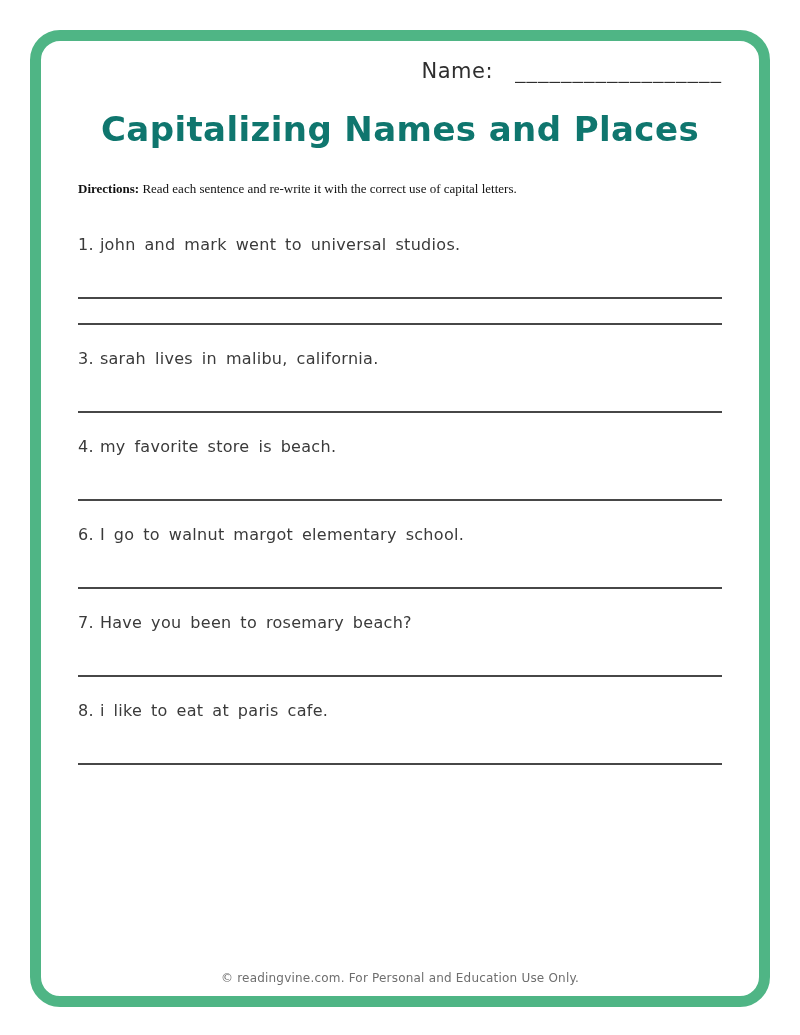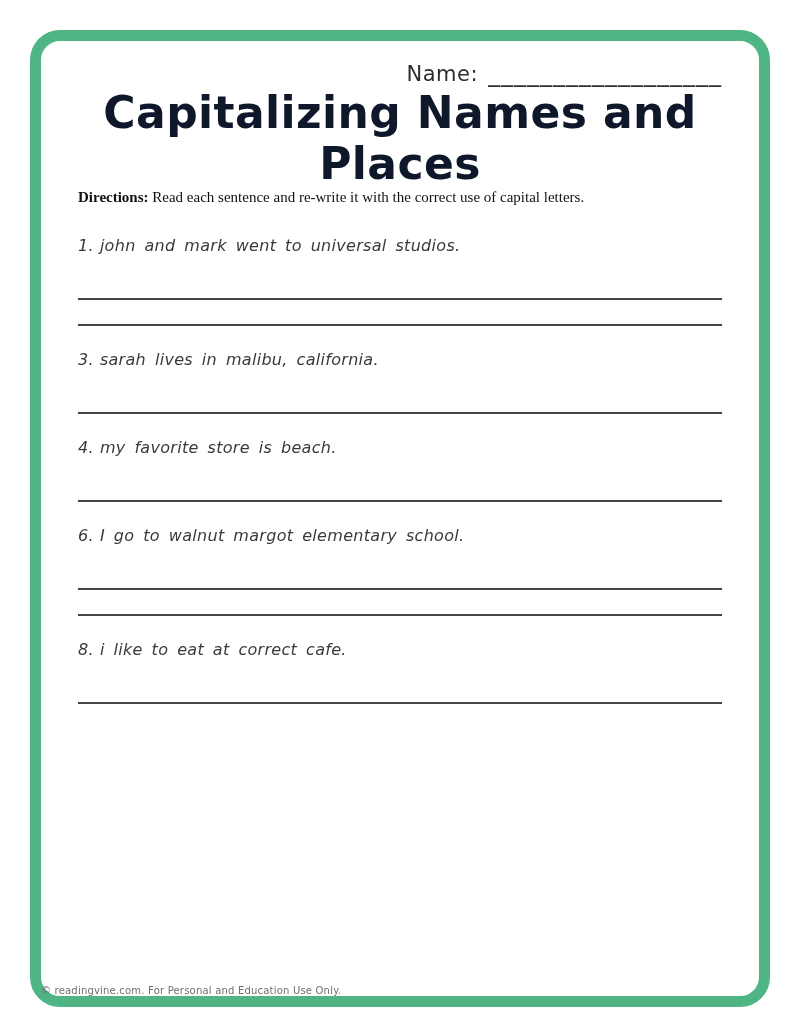--- a/index.html
+++ b/index.html
@@ -22,53 +22,54 @@
     box-sizing: border-box;
     border: 11px solid #4fb585;
     border-radius: 30px;
     background: #ffffff;
     padding: 10px 37px 0 37px;
   }
   .name-row {
     display: flex;
     justify-content: flex-end;
     align-items: baseline;
-    gap: 10px;
+    gap: 22px;
     margin-top: 8px;
     font-size: 21px;
     color: #2e2e2e;
     letter-spacing: 0.5px;
   }
   .name-line {
-    font-size: 24px;
+    font-size: 21px;
     color: #2e2e2e;
     letter-spacing: 1px;
     white-space: nowrap;
     overflow: hidden;
   }
   .title {
     text-align: center;
-    font-size: 44px;
+    font-size: 34px;
     font-weight: 800;
-    color: #0f172a;
+    color: #0f766e;
     letter-spacing: 0.4px;
+    margin-top: 26px;
     font-family: "DejaVu Sans", sans-serif;
   }
   .directions {
+    margin-top: 32px;
     font-family: "Liberation Serif", "DejaVu Serif", serif;
-    font-size: 15px;
+    font-size: 13px;
     color: #111111;
     white-space: nowrap;
   }
   .directions .dir-label {
     font-weight: bold;
   }
   .items {
-    margin-top: 30px;
-    font-style: italic;
+    margin-top: 38px;
   }
   .item {
     margin-bottom: 24px;
   }
   .sentence-row {
     font-size: 16px;
     line-height: 20px;
     color: #3a3a3a;
     letter-spacing: 0.3px;
     word-spacing: 3.5px;
@@ -80,22 +81,23 @@
   }
   .answer-line {
     height: 0;
     border-bottom: 2px solid #474747;
     width: 100%;
   }
   .footer {
     position: absolute;
     left: 0;
     right: 0;
-    bottom: 0;
-    font-size: 10px;
+    bottom: 11px;
+    text-align: center;
+    font-size: 12px;
     color: #6e6e6e;
     letter-spacing: 0.2px;
     font-family: "DejaVu Sans", sans-serif;
   }
 </style>
 </head>
 <body>
 
 <div class="sheet">
 
@@ -139,26 +141,29 @@
 
 
     <div class="item">
       <div class="sentence-row">
         <span class="num">6.</span><span>I go to walnut margot elementary school.</span>
       </div>
       <div class="answer-line"></div>
     </div>
 
     <div class="item">
+      <div class="sentence-row">
+        <span class="num">7.</span><span>Have you been to rosemary beach?</span>
+      </div>
       <div class="answer-line"></div>
     </div>
 
     <div class="item">
       <div class="sentence-row">
-        <span class="num">8.</span><span>i like to eat at correct cafe.</span>
+        <span class="num">8.</span><span>i like to eat at paris cafe.</span>
       </div>
       <div class="answer-line"></div>
     </div>
 
   </div>
 
   <div class="footer">© readingvine.com. For Personal and Education Use Only.</div>
 
 </div>
 

